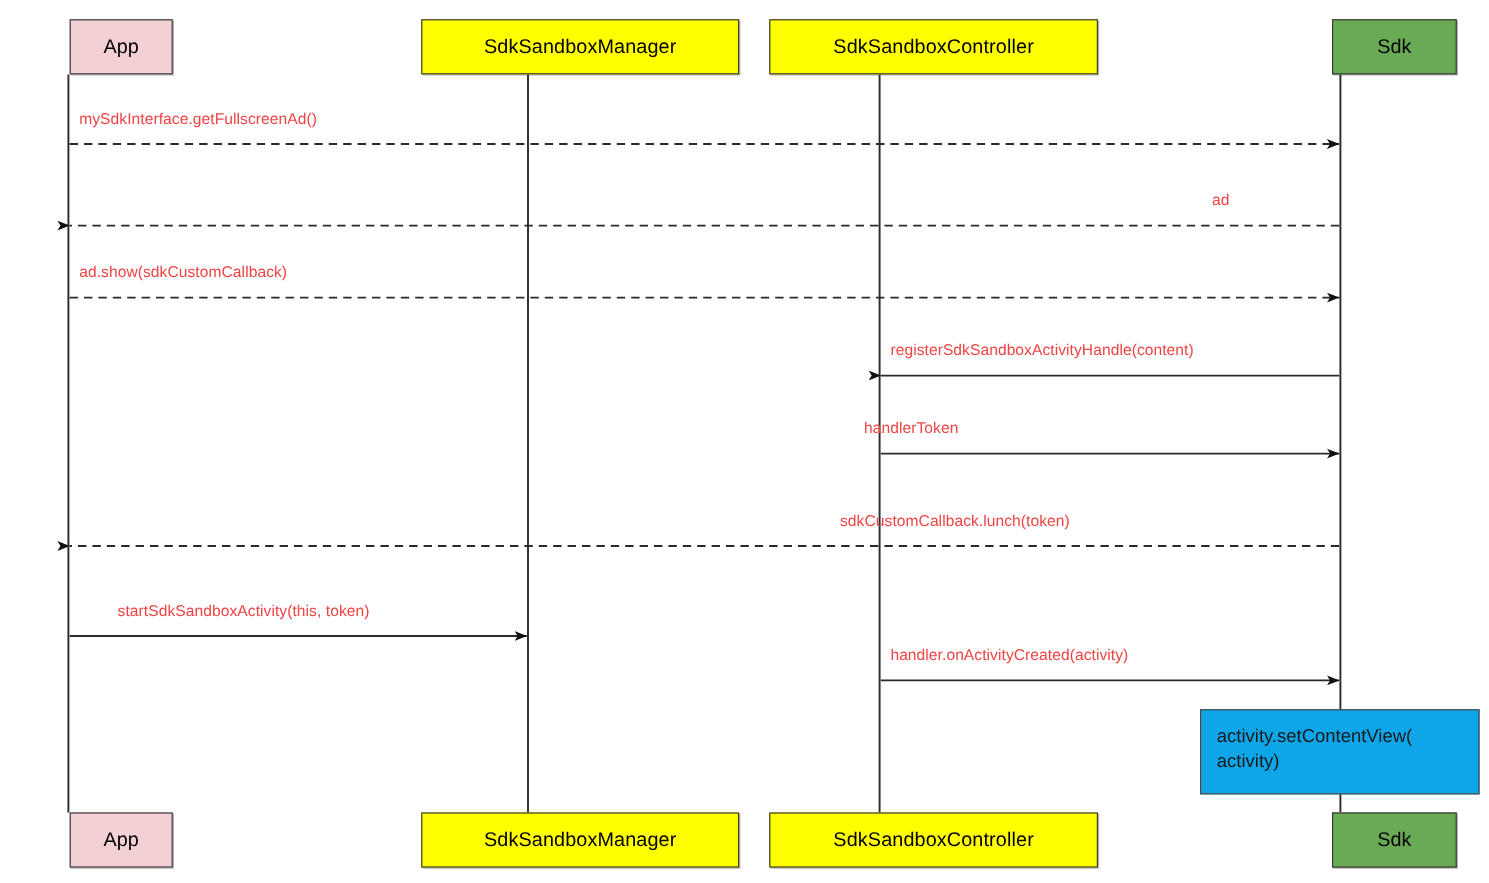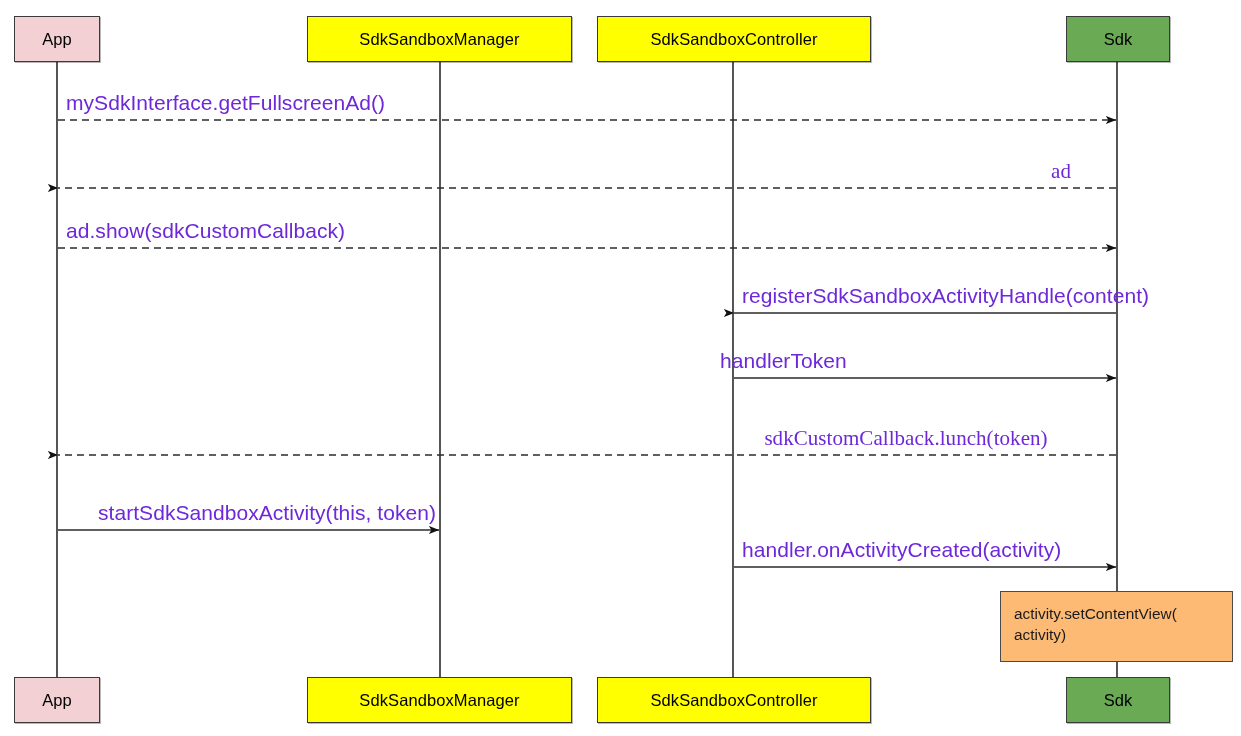--- a/index.html
+++ b/index.html
@@ -33,31 +33,31 @@
     box-sizing: border-box;
     border: 1.6px solid #3a3a3a;
     display: flex;
     align-items: center;
     justify-content: center;
     font-size: 16.5px;
     color: #000000;
     letter-spacing: 0.1px;
     white-space: nowrap;
     box-shadow: 1px 1px 0 rgba(0,0,0,0.28);
+    margin-left: 44px;
   }
   .msg-label {
     position: absolute;
-    font-size: 21px;
-    color: #6d28d9;
+    font-size: 13px;
+    color: #ef4444;
     white-space: nowrap;
     letter-spacing: 0.05px;
   }
   .msg-label.right-al {
-    text-align: center;
-    font-family: Liberation Serif, serif;
+    text-align: left;
   }
   .note-box {
     position: absolute;
     box-sizing: border-box;
     background: #ffffff;
     border: 1.4px solid #4a4a4a;
     font-size: 15.4px;
     color: #1b1b1b;
     line-height: 1.35;
     padding: 12px 0 0 13px;
@@ -112,19 +112,19 @@
       <div class="msg-label right-al" style="top: 159px; left: 1010px; width: 102px;">ad</div>
       <div class="msg-label" style="top: 219px; left: 66px;">ad.show(sdkCustomCallback)</div>
       <div class="msg-label" style="top: 284px; left: 742px;">registerSdkSandboxActivityHandle(content)</div>
       <div class="msg-label" style="top: 349px; left: 720px;">handlerToken</div>
       <div class="msg-label right-al" style="top: 426px; left: 700px; width: 412px;">sdkCustomCallback.lunch(token)</div>
       <div class="msg-label" style="top: 501px; left: 66px; margin-left: 32px;">startSdkSandboxActivity(this, token)</div>
       <div class="msg-label" style="top: 538px; left: 742px;">handler.onActivityCreated(activity)</div>
     </div>
 
   <div id="notes">
-      <div class="note-box" style="left: 1000px; top: 591px; width: 233px; height: 71px; background: #fdba74; border-color: rgb(74, 74, 74);">
+      <div class="note-box" style="left: 1000px; top: 591px; width: 233px; height: 71px; background: #0ea5e9; border-color: rgb(74, 74, 74);">
         <div>activity.setContentView(</div>
         <div>activity)</div>
       </div>
     </div>
 
 </div>
 
 </body></html>

